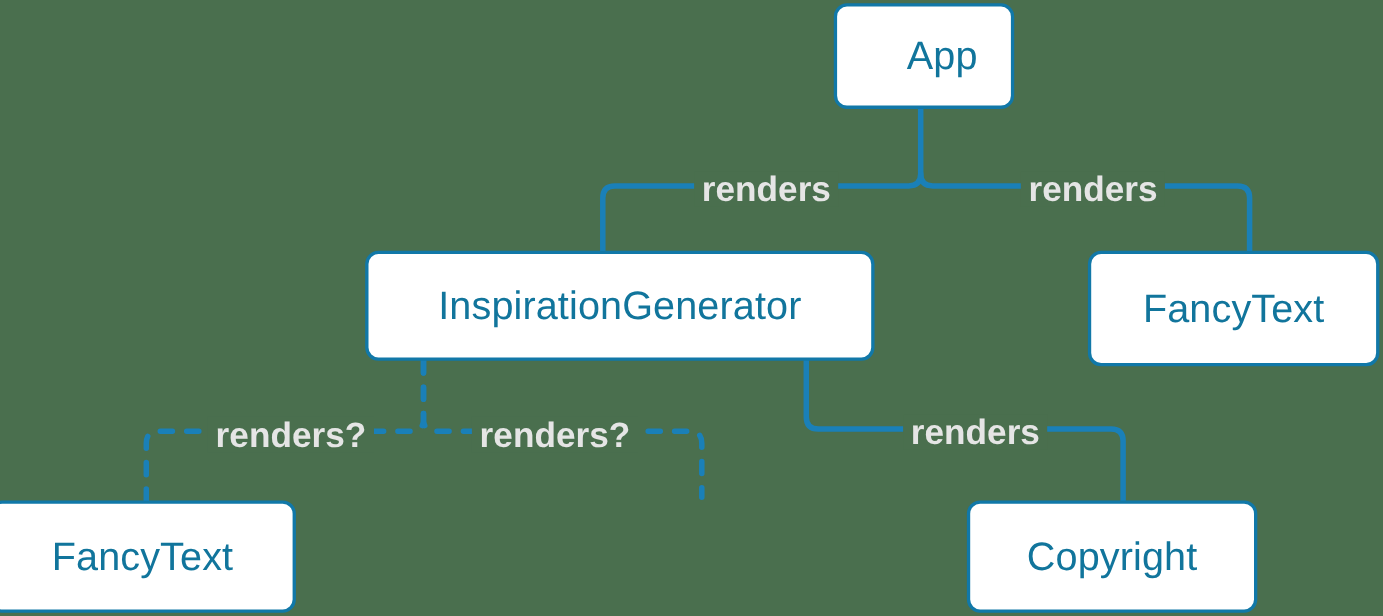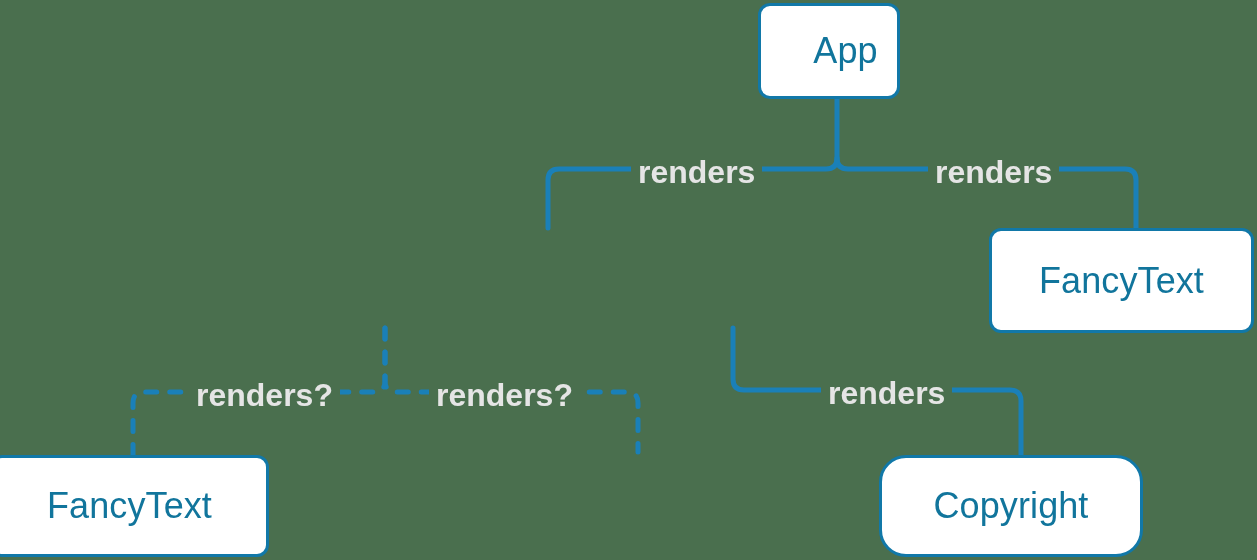--- a/index.html
+++ b/index.html
@@ -63,35 +63,38 @@
     <path d="M 837 99 L 837 158 Q 837 169 848 169 L 1125 169 Q 1136 169 1136 180 L 1136 228" stroke="#1a80b8" stroke-width="5" fill="none" stroke-linecap="round"></path>
     <path d="M 837 158 Q 837 169 826 169 L 559 169 Q 548 169 548 180 L 548 228" stroke="#1a80b8" stroke-width="5" fill="none" stroke-linecap="round"></path>
 
     <path d="M 733 328 L 733 379 Q 733 390 744 390 L 1010 390 Q 1021 390 1021 401 L 1021 455" stroke="#1a80b8" stroke-width="5" fill="none" stroke-linecap="round"></path>
 
     <path d="M 385 328 L 385 381 Q 385 392 374 392 L 144 392 Q 133 392 133 403 L 133 455" stroke="#1a80b8" stroke-width="5" fill="none" stroke-linecap="round" stroke-dasharray="11 13"></path>
 
     <path d="M 385 328 L 385 381 Q 385 392 396 392 L 627 392 Q 638 392 638 403 L 638 452" stroke="#1a80b8" stroke-width="5" fill="none" stroke-linecap="round" stroke-dasharray="11 13"></path>
   </svg>
 
-  <div class="node" style="left:758px; top:3px; width:142px; height:96px;padding-left:33px;">
+  <div class="node" style="left:758px; top:3px; width:164px; height:96px;padding-left:33px;">
     <span>App</span>
   </div>
 
+  <div class="node" style="left:332px; top:228px; width:463px; height:100px;">
+    <span>InspirationGenerator</span>
+  </div>
 
   <div class="node" style="left:989px; top:228px; width:265px; height:105px;">
     <span>FancyText</span>
   </div>
 
   <div class="node" style="left:-10px; top:455px; width:279px; height:102px;">
     <span>FancyText</span>
   </div>
 
 
-  <div class="node" style="left:879px; top:455px; width:264px; height:102px;border-radius:27px;">
+  <div class="node" style="left:879px; top:455px; width:264px; height:102px;">
     <span>Copyright</span>
   </div>
 
   <div class="edge-label" style="left:631px; top:156px;">renders</div>
 
   <div class="edge-label" style="left:928px; top:156px;">renders</div>
 
   <div class="edge-label" style="left:189px; top:379px;">renders?</div>
 
   <div class="edge-label" style="left:429px; top:379px;">renders?</div>

